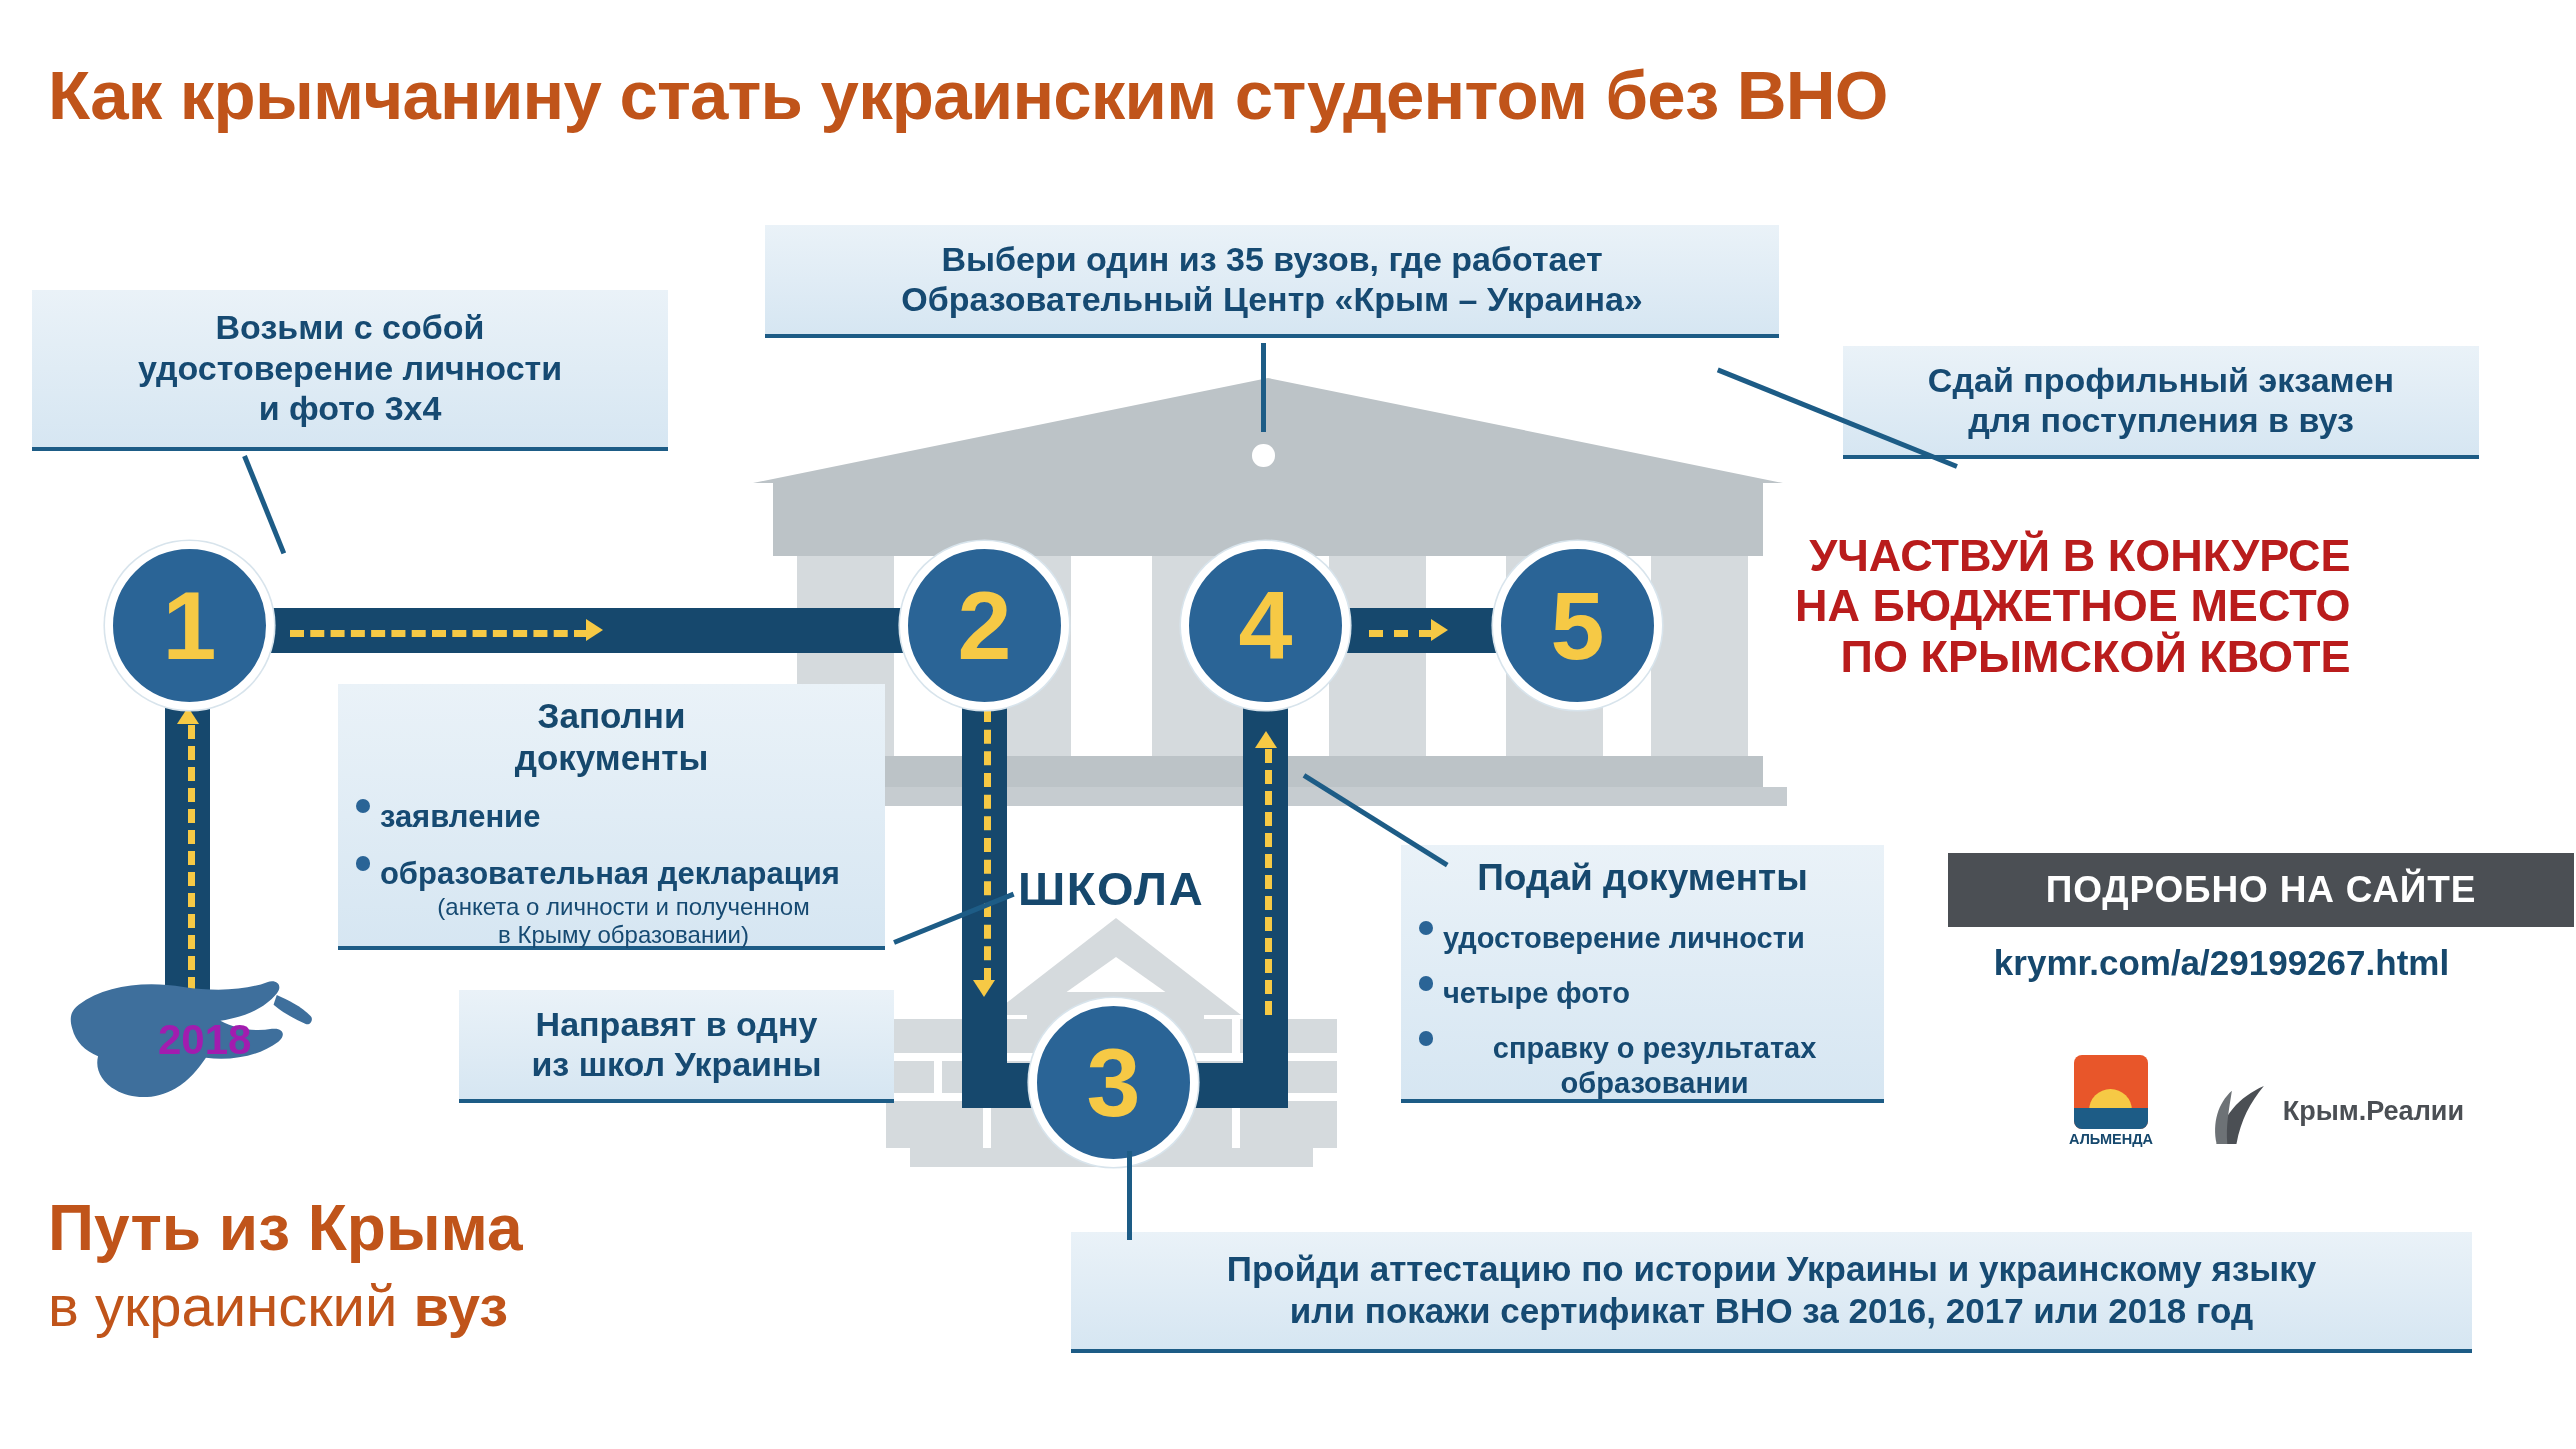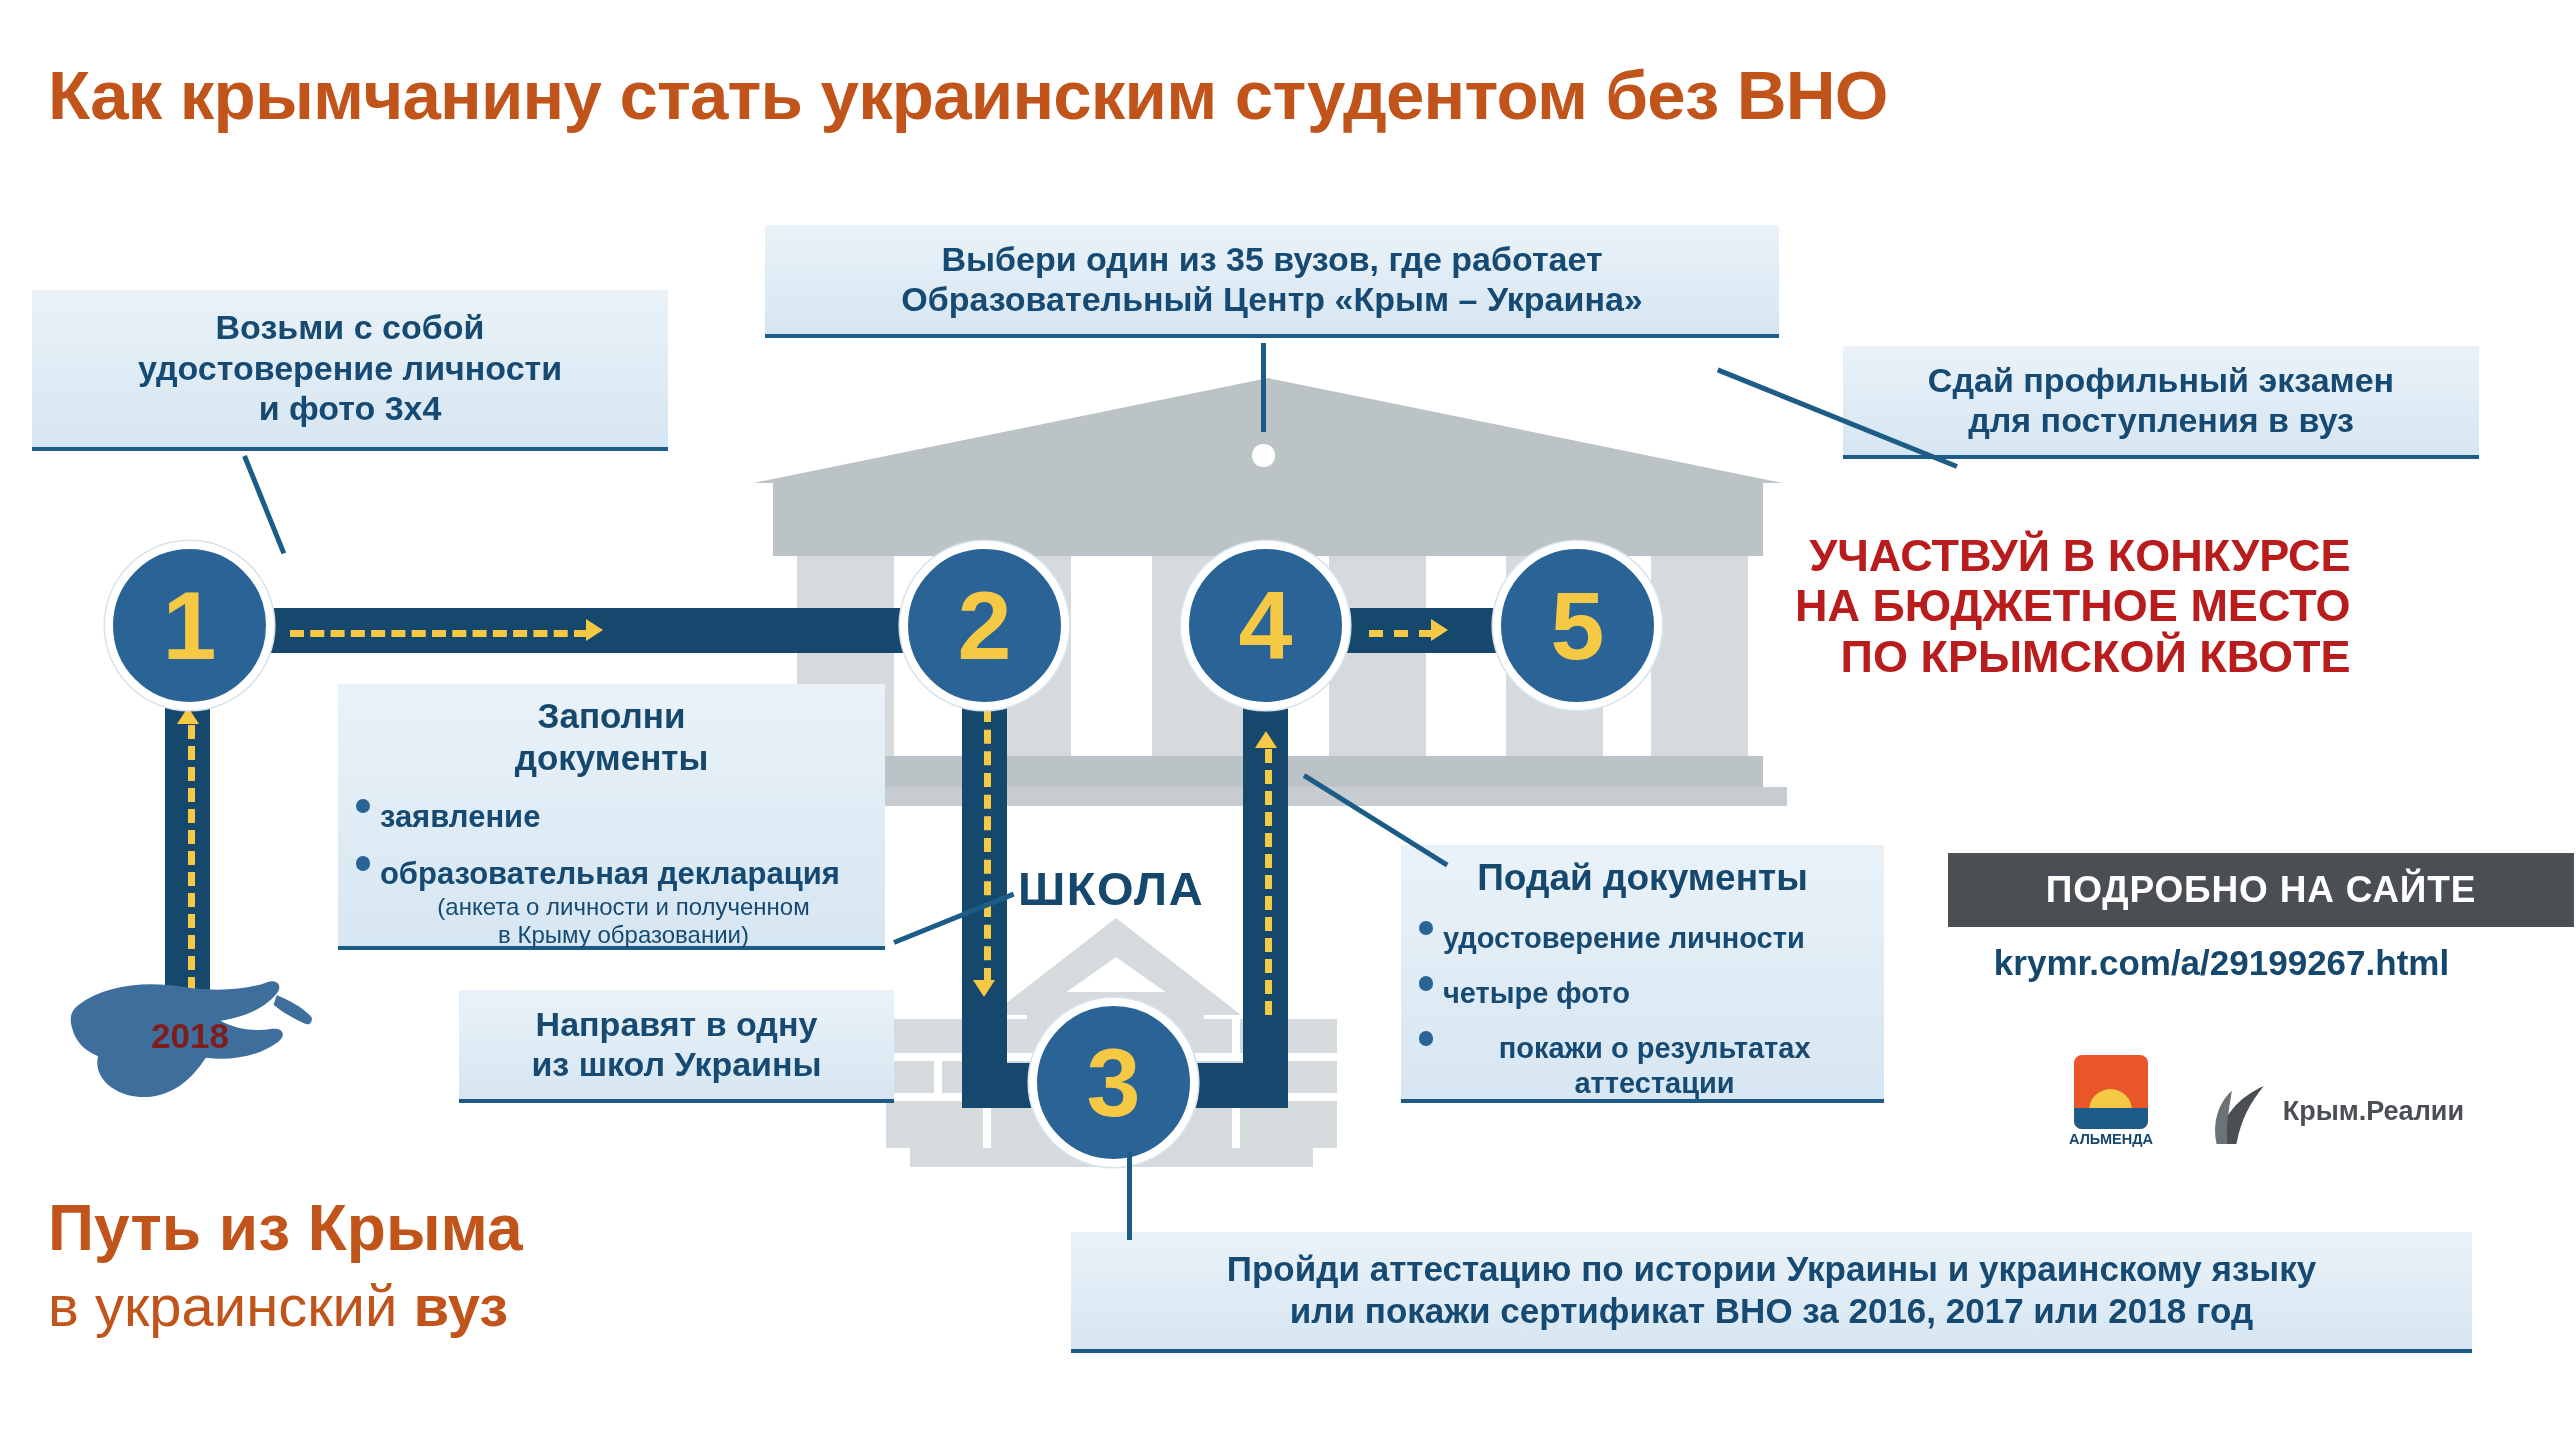--- a/index.html
+++ b/index.html
@@ -271,21 +271,21 @@
     <div class="brow">
       <span class="bullet"></span>
       <span>удостоверение личности</span>
     </div>
     <div class="brow">
       <span class="bullet"></span>
       <span>четыре фото</span>
     </div>
     <div class="brow">
       <span class="bullet"></span>
-      <span style="display:block;">покажи о результатах аттестации</span>
+      <span style="display:block;">справку о результатах образовании</span>
     </div>
   </div>
   <div class="abs leader" style="left:1304px;top:773px;width:169px;height:4.8px;transform:rotate(32deg);transform-origin:left center;"></div>
 
   <div class="abs callout" style="left:1071px;top:1232px;width:1401px;height:121px;font-size:35px;white-space:pre-line;display:flex;align-items:center;justify-content:center;text-align:center;">Пройди аттестацию по истории Украины и украинскому языку
 или покажи сертификат ВНО за 2016, 2017 или 2018 год</div>
   <div class="abs leader" style="left:1127px;top:1151px;width:4.8px;height:89px;"></div>
 
   <div class="abs" id="konkurs">УЧАСТВУЙ В КОНКУРСЕ
 НА БЮДЖЕТНОЕ МЕСТО
@@ -309,21 +309,21 @@
   </div>
 
   <div class="abs" style="left:48px;top:958px;width:274px;height:161px;">
     <svg width="274" height="161" viewBox="0 0 340 200">
       <path d="M38 58 C70 34 120 28 168 36 C208 42 246 40 272 30 C284 26 292 34 284 44
                C266 66 238 74 214 78 C232 88 256 92 278 88 C292 86 296 96 286 104
                C262 122 228 128 196 124 C186 138 176 152 158 162 C134 176 104 176 84 164
                C66 154 58 138 62 122 C46 116 34 104 30 88 C26 74 28 66 38 58 Z" fill="#3e6f9c"></path>
       <path d="M284 46 C298 52 314 60 326 72 C330 76 326 84 320 82 C306 76 292 68 280 58 Z" fill="#3e6f9c"></path>
     </svg>
-    <div class="abs" style="left:103px;top:58px;font-size:35px;font-weight:bold;color:#7f1d1d;">2018</div>
+    <div class="abs" style="left:110px;top:58px;font-size:42px;font-weight:bold;color:#a21caf;">2018</div>
   </div>
 
   <div class="abs" id="path1" style="left:48px;top:1191px;">Путь из Крыма</div>
   <div class="abs" id="path2" style="left:48px;top:1272px;">
     <span>в украинский </span><b>вуз</b>
   </div>
 
 </div>
 
 

